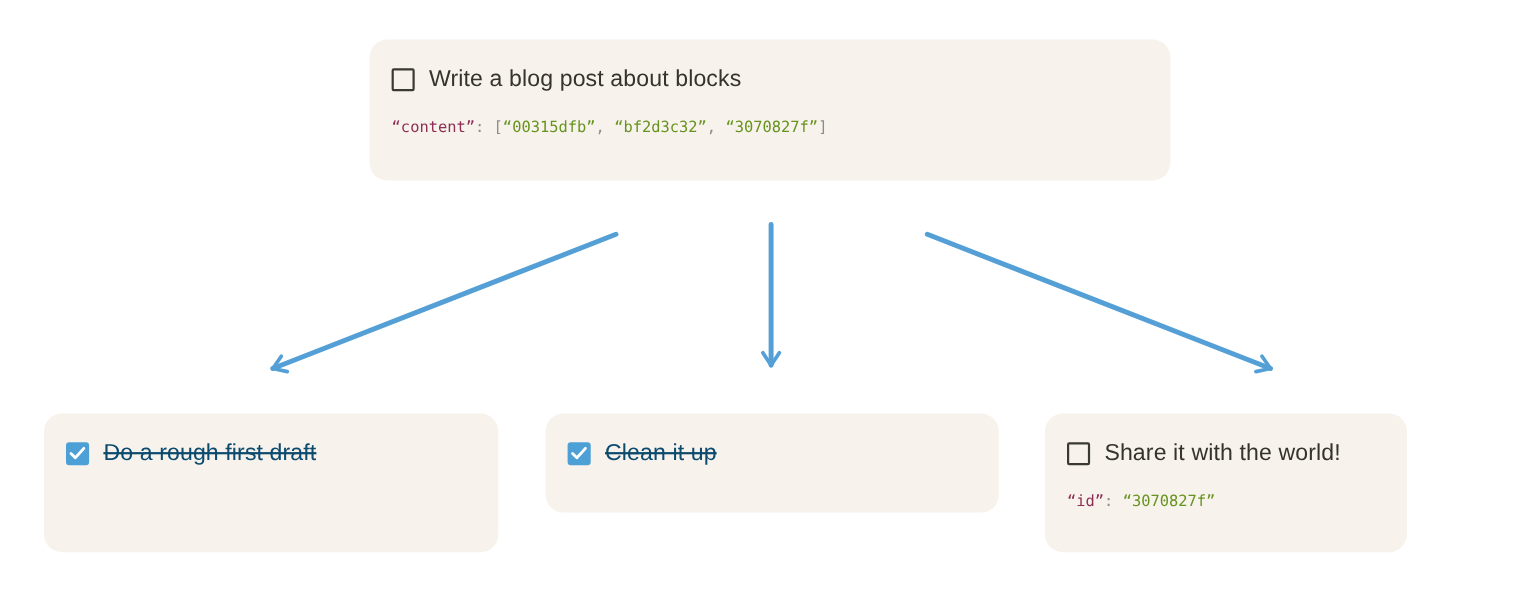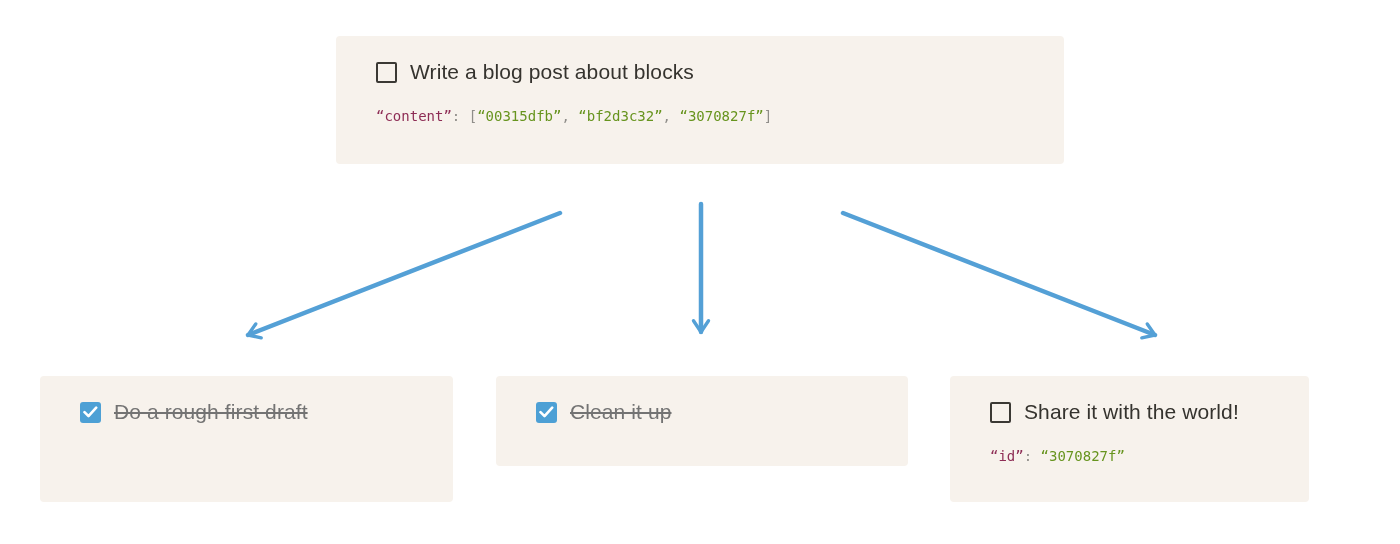--- a/index.html
+++ b/index.html
@@ -11,28 +11,28 @@
   .canvas {
     position: relative;
     width: 1400px;
     height: 544px;
     background: #ffffff;
     overflow: hidden;
   }
   .card {
     position: absolute;
     background: #f7f2ec;
-    border-radius: 4px;
+    border-radius: 16px;
     box-sizing: border-box;
-    padding: 23px 40px;
+    padding: 23px 20px;
   }
   .card.parent  { left: 336px; top: 36px;  width: 728px; height: 128px; }
   .card.child-0 { left: 40px;  top: 376px; width: 413px; height: 126px; }
   .card.child-1 { left: 496px; top: 376px; width: 412px; height: 90px; }
-  .card.child-2 { left: 950px; top: 376px; width: 359px; height: 126px; }
+  .card.child-2 { left: 950px; top: 376px; width: 329px; height: 126px; }
 
   .todo-row {
     display: flex;
     align-items: center;
     gap: 13px;
     height: 26px;
     margin-bottom: 16px;
   }
   .checkbox {
     width: 21px;
@@ -57,21 +57,21 @@
   .checkbox[data-state="checked"] svg { display: block; }
 
   .todo-title {
     font-size: 21px;
     line-height: 26px;
     color: #35332e;
     letter-spacing: 0.1px;
     white-space: nowrap;
   }
   .todo-title.done {
-    color: #737373;
+    color: #0c4a6e;
     text-decoration: line-through;
     text-decoration-thickness: 2px;
   }
 
   .code-line {
     font-family: "DejaVu Sans Mono", "Liberation Mono", monospace;
     font-size: 14px;
     line-height: 30px;
     white-space: nowrap;
   }

